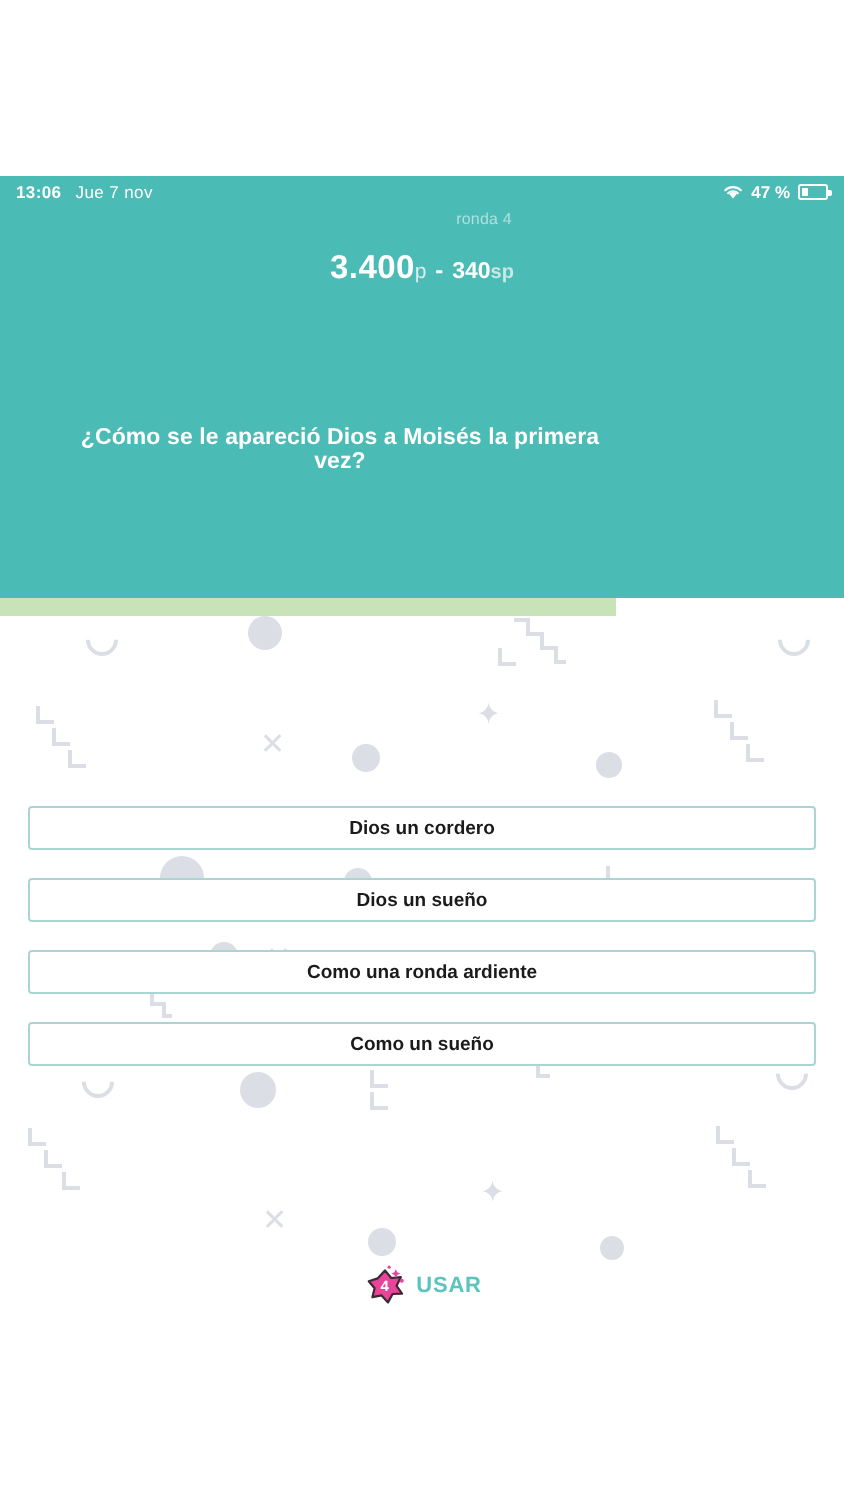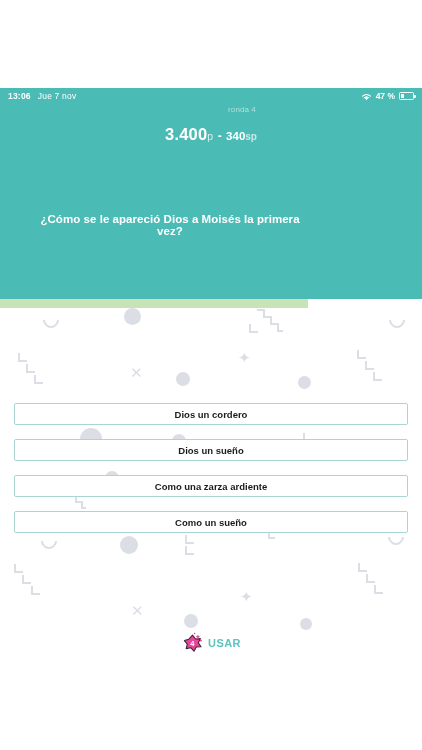--- a/index.html
+++ b/index.html
@@ -256,21 +256,21 @@
   </div>
 
   <div class="options">
     <div class="option">
       <span>Dios un cordero</span>
     </div>
     <div class="option">
       <span>Dios un sueño</span>
     </div>
     <div class="option">
-      <span>Como una zarza ardiente</span>
+      <span>Como una ronda ardiente</span>
     </div>
     <div class="option">
       <span>Como un sueño</span>
     </div>
   </div>
 
   <div class="footer-logo">
     <span class="logo-mark">
       <svg width="24" height="24" viewBox="0 0 24 24">
         <path d="M11.5 4.2 L14.6 8.0 L19.4 7.6 L17.3 11.9 L20.0 15.8 L15.3 16.0 L13.0 20.2 L9.8 16.7 L5.2 17.6 L6.3 13.1 L3.4 9.6 L7.8 8.2 Z" fill="#E9439C" stroke="#3b2a33" stroke-width="1.1" stroke-linejoin="round"></path>

